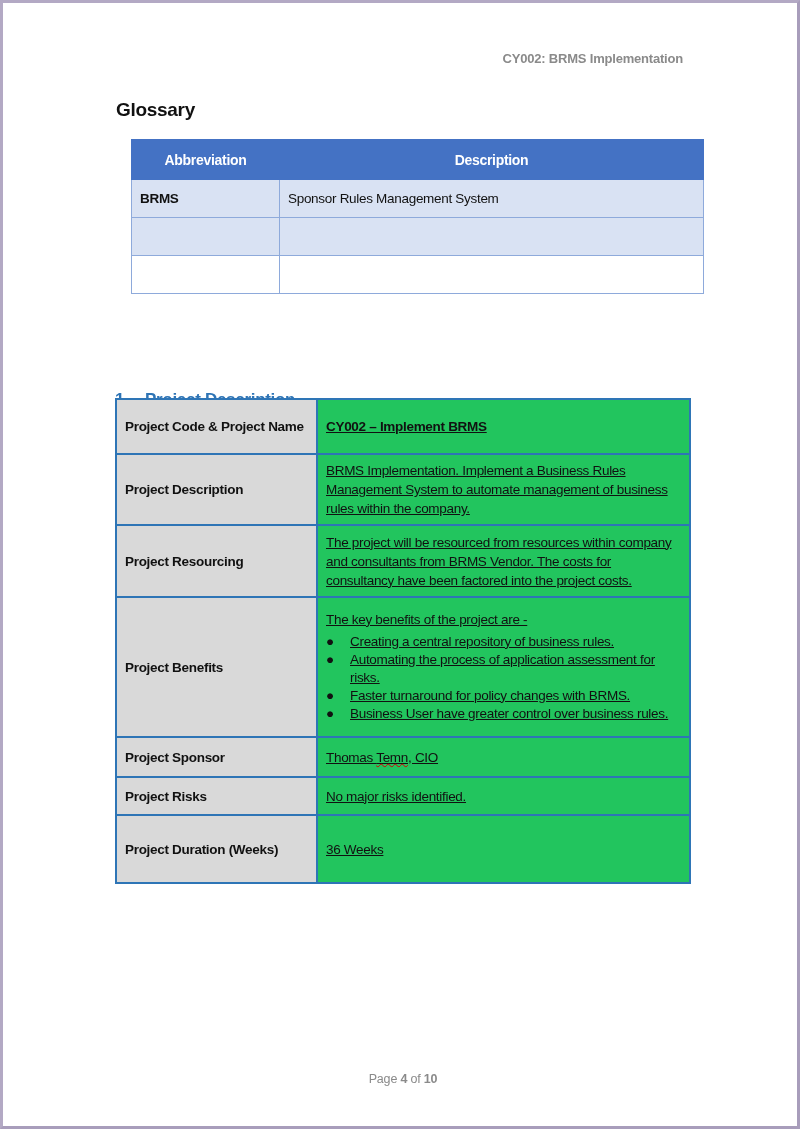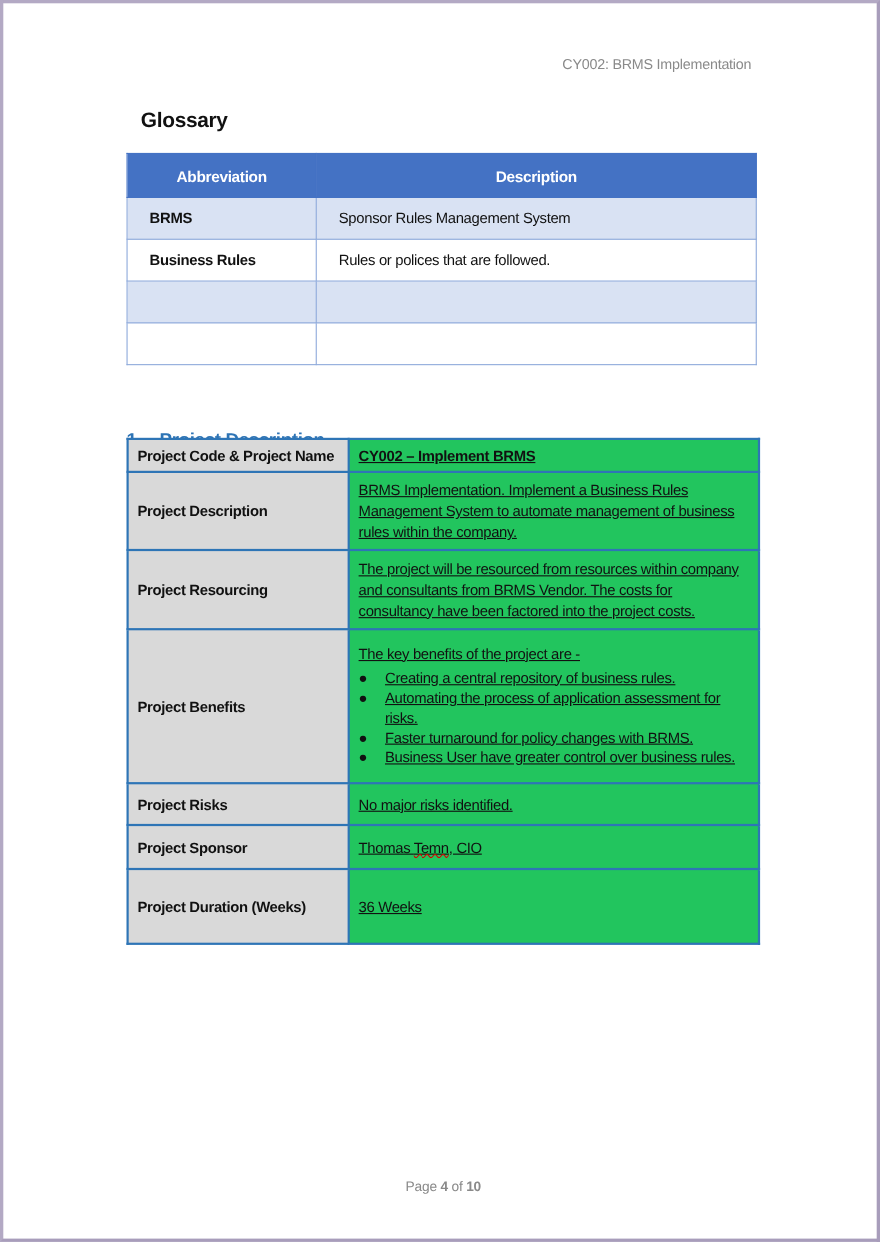--- a/index.html
+++ b/index.html
@@ -13,33 +13,33 @@
       box-sizing: border-box;
       border-left: 3px solid #b3a9c4; border-top: 3px solid #b3a9c4;
       border-right: 3px solid #a89dbb; border-bottom: 3px solid #a89dbb;
       background: #fff;
     }
     .hdr-left, .hdr-right {
       position: absolute; top: 48px; font-size: 13px; color: #8a8a8a;
       letter-spacing: -0.2px;
     }
     .hdr-left { left: 113px; }
-    .hdr-right { right: 114px; }
+    .hdr-right { right: 114px; font-weight: bold; }
     .glossary-title {
       position: absolute; left: 113px; top: 96px; font-size: 19px; font-weight: bold;
-      color: #111; letter-spacing: -0.3px; margin-left: 12px;
+      color: #111; letter-spacing: -0.3px;
     }
     table { border-collapse: collapse; position: absolute; }
-    .gloss { left: 112px; top: 136px; width: 573px; }
+    .gloss { left: 128px; top: 136px; width: 573px; }
     .gloss th {
       background: #4472c4; color: #fff; font-size: 14px; font-weight: bold;
       height: 39px; padding: 0; border: 1px solid #4472c4; letter-spacing: -0.3px;
     }
     .gloss td {
-      border: 1px solid #8eaadb; height: 37px; padding: 0 20px;
+      border: 1px solid #8eaadb; height: 37px; padding: 0 8px;
       font-size: 13.5px; color: #111; letter-spacing: -0.3px;
     }
     .gloss tr.band td { background: #d9e2f3; }
     .gloss td.abbr { font-weight: bold; width: 131px; }
     .section-title {
       position: absolute; left: 112px; top: 355px; font-size: 17px; font-weight: bold;
       color: #2e74b5; letter-spacing: -0.3px; margin-top: 32px;
     }
     .section-title .num { display: inline-block; width: 30px; }
     .proj { left: 112px; top: 395px; width: 576px; }
@@ -74,42 +74,38 @@
       <tr>
         <th>Abbreviation</th>
         <th>Description</th>
       </tr>
     </thead>
     <tbody>
       <tr class="band">
         <td class="abbr">BRMS</td>
         <td>Sponsor Rules Management System</td>
       </tr>
-      <tr>
-        <td class="abbr">Business Rules</td>
-        <td>Rules or polices that are followed.</td>
-      </tr>
       <tr class="band">
         <td class="abbr"></td>
         <td></td>
       </tr>
       <tr>
         <td class="abbr"></td>
         <td></td>
       </tr>
     </tbody>
   </table>
 
   <div class="section-title">
     <span class="num">1.</span><span>Project Description</span>
   </div>
 
   <table class="proj">
     <tbody>
-        <tr style="height:30px">
+        <tr style="height:55px">
       <td class="lab">Project Code &amp; Project Name</td>
       <td class="val bold">CY002 – Implement BRMS</td>
     </tr>
     <tr style="height:71px">
       <td class="lab">Project Description</td>
       <td class="val">BRMS Implementation. Implement a Business Rules Management System to automate management of business rules within the company.</td>
     </tr>
     <tr style="height:72px">
       <td class="lab">Project Resourcing</td>
       <td class="val">The project will be resourced from resources within company and consultants from BRMS Vendor. The costs for consultancy have been factored into the project costs.</td>
@@ -119,27 +115,27 @@
       <td class="val">
         <div>The key benefits of the project are -</div>
         <ul>
           <li><span class="bullet">●</span><span>Creating a central repository of business rules.</span></li>
           <li><span class="bullet">●</span><span>Automating the process of application assessment for risks.</span></li>
           <li><span class="bullet">●</span><span>Faster turnaround for policy changes with BRMS.</span></li>
           <li><span class="bullet">●</span><span>Business User have greater control over business rules.</span></li>
         </ul>
       </td>
     </tr>
+    <tr style="height:40px">
+      <td class="lab">Project Sponsor</td>
+      <td class="val"><span>Thomas </span><span class="spell">Temn</span><span>, CIO</span></td>
+    </tr>
     <tr style="height:38px">
       <td class="lab">Project Risks</td>
       <td class="val">No major risks identified.</td>
-    </tr>
-    <tr style="height:40px">
-      <td class="lab">Project Sponsor</td>
-      <td class="val"><span>Thomas </span><span class="spell">Temn</span><span>, CIO</span></td>
     </tr>
     <tr style="height:68px">
       <td class="lab">Project Duration (Weeks)</td>
       <td class="val">36 Weeks</td>
     </tr>
   </tbody>
     </table>
 
   <div class="footer"><span>Page </span><b>4</b><span> of </span><b>10</b></div>
 </div>

